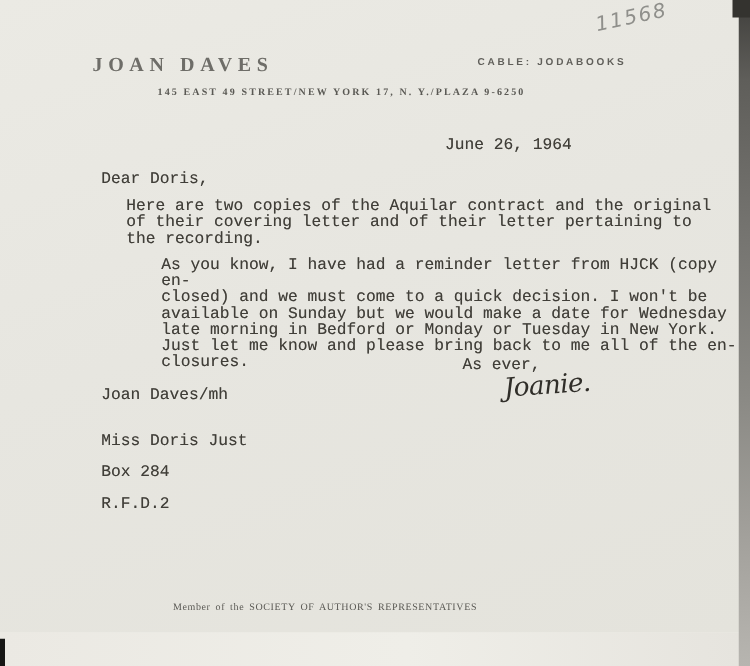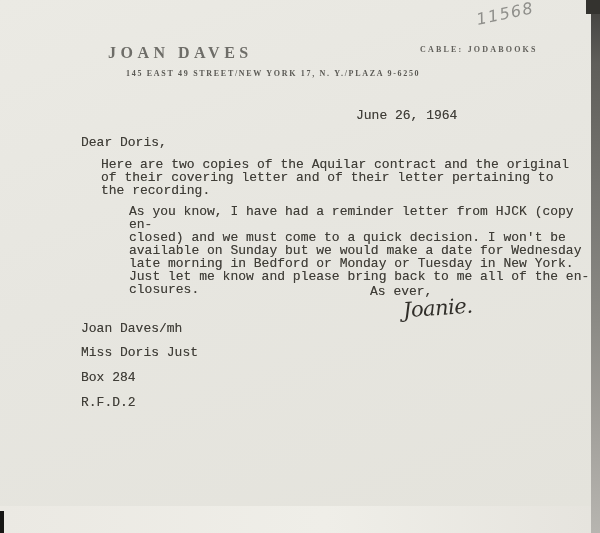--- a/index.html
+++ b/index.html
@@ -39,25 +39,24 @@
     width: 4px; height: 22px;
     background: #161614;
   }
   
   .lh-name {
     position: absolute; left: 74px; top: 44px;
     font-family: "Liberation Serif", "DejaVu Serif", serif;
     font-size: 16px; font-weight: 700;
     letter-spacing: 4.5px;
     color: #6e6d68;
-    margin-left: 34px;
   }
   .lh-cable {
-    position: absolute; left: 420px; top: 45px;
-    font-family: Liberation Serif, serif;
+    position: absolute; left: 382px; top: 45px;
+    font-family: Liberation Sans, sans-serif;
     font-size: 8px; font-weight: 700;
     letter-spacing: 2.2px;
     color: #605f5a;
   }
   .lh-address {
     position: absolute; left: 126px; top: 69px;
     font-family: "Liberation Serif", "DejaVu Serif", serif;
     font-size: 8px; font-weight: 700;
     letter-spacing: 1.7px;
     color: #5a5954;
@@ -79,21 +78,21 @@
     line-height: 13px;
     color: #403e38;
     white-space: pre-line;
     text-shadow: 0 0 0.5px rgba(64,62,56,0.55);
   }
   .date        { left: 356px; top: 109px; }
   .salutation  { left: 81px;  top: 136px; }
   .para1       { left: 81px;  top: 158px; width: 470px; margin-left: 20px; }
   .para2       { left: 81px;  top: 205px; width: 470px; margin-left: 48px; }
   .closing     { left: 370px; top: 285px; }
-  .signer      { left: 81px;  top: 322px; }
+  .signer      { left: 81px;  top: 309px; }
   .recipient   { left: 81px;  top: 335px; line-height: 12.4px; }
   
   .signature {
     position: absolute; left: 403px; top: 296px;
     font-family: "DejaVu Serif", serif;
     font-style: italic;
     font-size: 21px;
     color: #302e29;
     transform: rotate(-4deg);
     letter-spacing: -0.5px;
@@ -144,20 +143,21 @@
     <div class="signature">Joanie.</div>
 
     <div class="tw signer">Joan Daves/mh</div>
 
     <div class="tw recipient">
       <div>Miss Doris Just</div>
       <div>Box 284</div>
       <div>R.F.D.2</div>
     </div>
 
+    <div class="footer-line">Member of the SOCIETY OF AUTHOR'S REPRESENTATIVES</div>
 
   </div>
 
   <div class="lower-paper"></div>
   <div class="right-strip"></div>
   <div class="corner-dark"></div>
   <div class="bl-mark"></div>
 
 </div>
 

